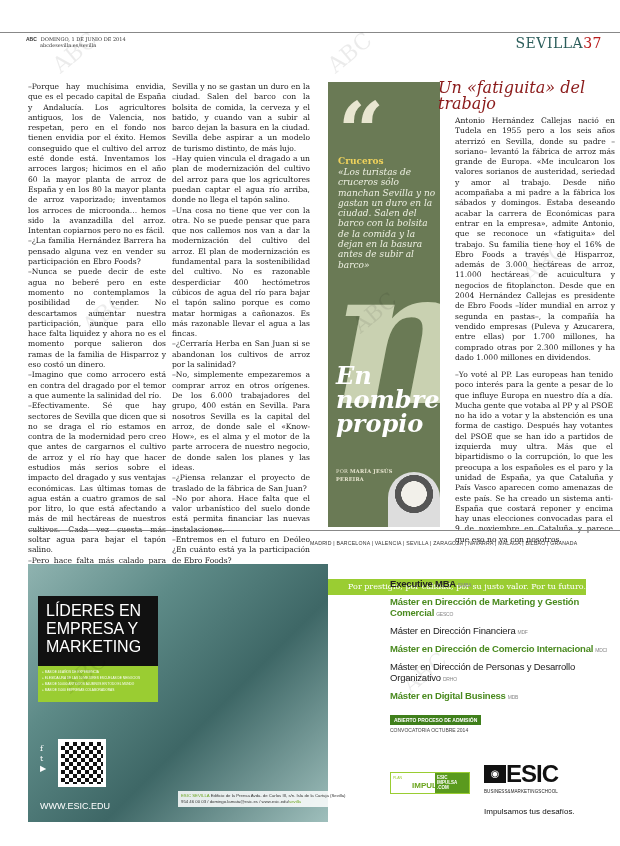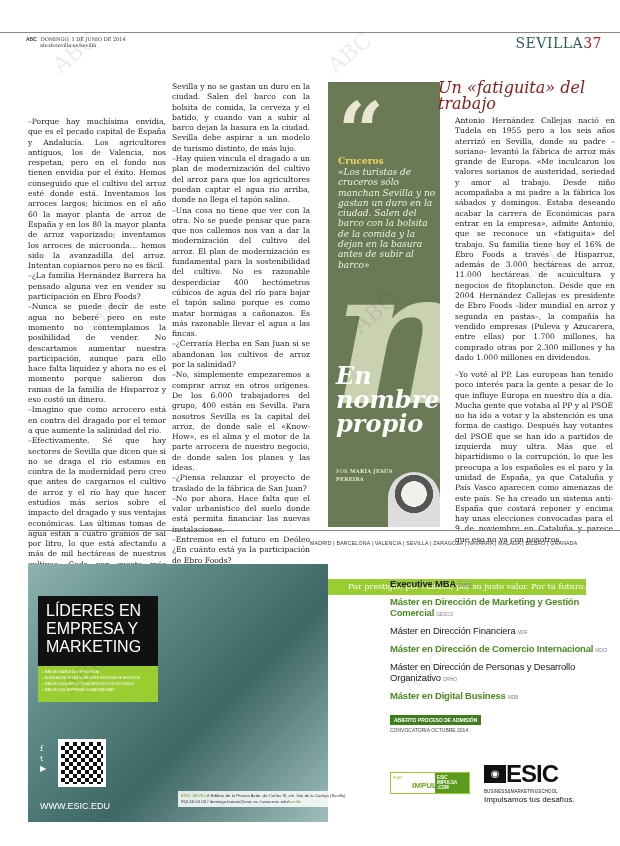--- a/index.html
+++ b/index.html
@@ -7,21 +7,21 @@
   .header { position: absolute; left: 0; top: 32px; width: 620px; height: 30px; }
   .header-rule { position: absolute; left: 0; top: 0; width: 620px; border-top: 1px solid #888; }
   .header-left { position: absolute; left: 26px; top: 4px; font-size: 5px; line-height: 6px; color: #333; }
   .header-left b { font-family: "Liberation Sans", sans-serif; margin-right: 4px; }
   .header-right { position: absolute; right: 18px; top: 3px; font-size: 14px; letter-spacing: 0.5px; color: #2b5d5a; }
   .header-right .pg { color: #b91c1c; }
 
   .col { position: absolute; font-size: 7.6px; line-height: 10.3px; text-align: justify; hyphens: auto; }
   .col p { margin: 0; }
   .col .q { font-weight: normal; }
-  #col1 { left: 28px; top: 82px; width: 138px; margin-top: 35px; }
+  #col1 { left: 28px; top: 82px; width: 138px; }
   #col2 { left: 172px; top: 82px; width: 138px; }
   #col4 { left: 455px; top: 370px; width: 158px; }
 
   .sidebar { position: absolute; left: 328px; top: 82px; width: 112px; height: 445px; background: #6a7a55; overflow: hidden; }
   .quote-mark { position: absolute; left: 10px; top: 10px; font-size: 80px; line-height: 80px; color: #e8e6d0; font-family: "DejaVu Serif", serif; font-weight: bold; }
   .sb-kicker { position: absolute; left: 10px; top: 74px; font-size: 9px; font-weight: bold; color: #f0d35c; }
   .sb-quote { position: absolute; left: 10px; top: 85px; width: 98px; font-size: 9px; line-height: 10.3px; font-style: italic; color: #eef0e2; }
   .big-n { position: absolute; left: 4px; top: 160px; font-size: 190px; line-height: 190px; font-style: italic; font-weight: bold; color: #c9d1b1; }
   .en-nombre { position: absolute; left: 8px; top: 282px; font-size: 24px; line-height: 24px; font-style: italic; font-weight: bold; color: #fff; }
   .byline { position: absolute; left: 8px; top: 385px; font-size: 5px; line-height: 8px; color: #e8e6d0; letter-spacing: 0.3px; }
@@ -61,21 +61,21 @@
   .convocatoria { font-family: "Liberation Sans", sans-serif; font-size: 5px; color: #444; margin-top: 1px; }
 
   .plan-impulsa { position: absolute; left: 390px; top: 772px; width: 80px; height: 22px; border: 1px solid #9acd32; background: #fff; }
   .plan-impulsa .l { position: absolute; left: 2px; top: 3px; font-family: "Liberation Sans", sans-serif; font-size: 3.5px; color: #9acd32; }
   .plan-impulsa .m { position: absolute; left: 2px; top: 8px; font-family: "Liberation Sans", sans-serif; font-size: 8px; font-weight: bold; color: #6ba51e; padding-left: 19px; }
   .plan-impulsa .r { position: absolute; right: 0; top: 0; width: 34px; height: 20px; background: #5a9a1e; color: #fff; font-family: "Liberation Sans", sans-serif; font-size: 4.5px; line-height: 5px; padding: 2px; font-weight: bold; }
   .esic-logo { position: absolute; left: 484px; top: 760px; width: 126px; }
   .esic-mark { display: inline-block; width: 22px; height: 18px; background: #111; vertical-align: middle; color: #fff; font-size: 10px; text-align: center; line-height: 18px; }
   .esic-word { display: inline-block; font-family: "Liberation Sans", sans-serif; font-size: 24px; font-weight: bold; color: #111; vertical-align: middle; letter-spacing: -1px; }
   .esic-tag { font-family: "Liberation Sans", sans-serif; font-size: 4.5px; color: #222; margin-top: 1px; letter-spacing: 0.1px; }
-  .esic-slogan { font-family: "Liberation Sans", sans-serif; font-size: 8px; color: #111; margin-top: 1px; }
+  .esic-slogan { font-family: "Liberation Sans", sans-serif; font-size: 8px; color: #111; margin-top: 13px; }
 
   .wm { position: absolute; font-family: "DejaVu Serif", serif; font-size: 22px; color: rgba(0,0,0,0.08); transform: rotate(-40deg); }
 </style>
 </head>
 <body>
 
 <div class="header">
   <div class="header-rule"></div>
   <div class="header-left">
     <b>ABC</b><span>DOMINGO, 1 DE JUNIO DE 2014</span><br>

